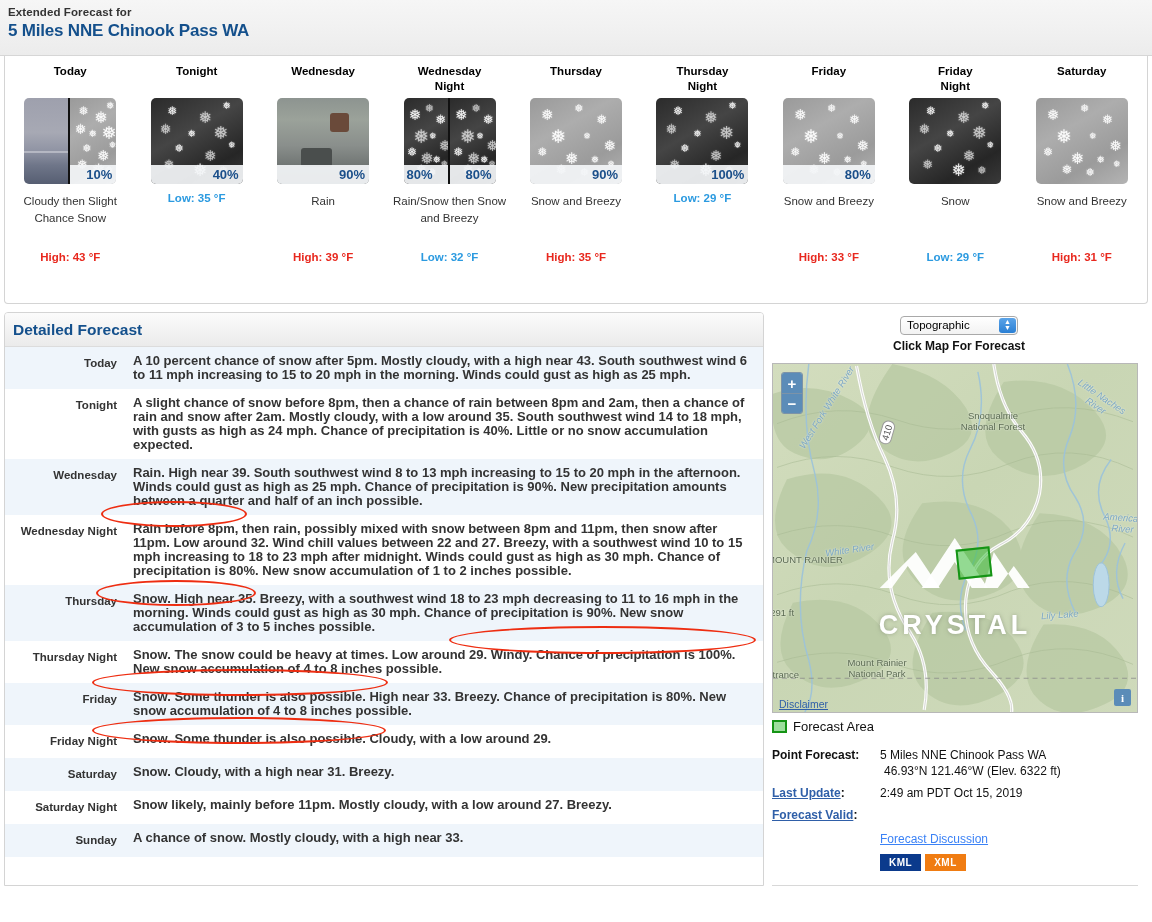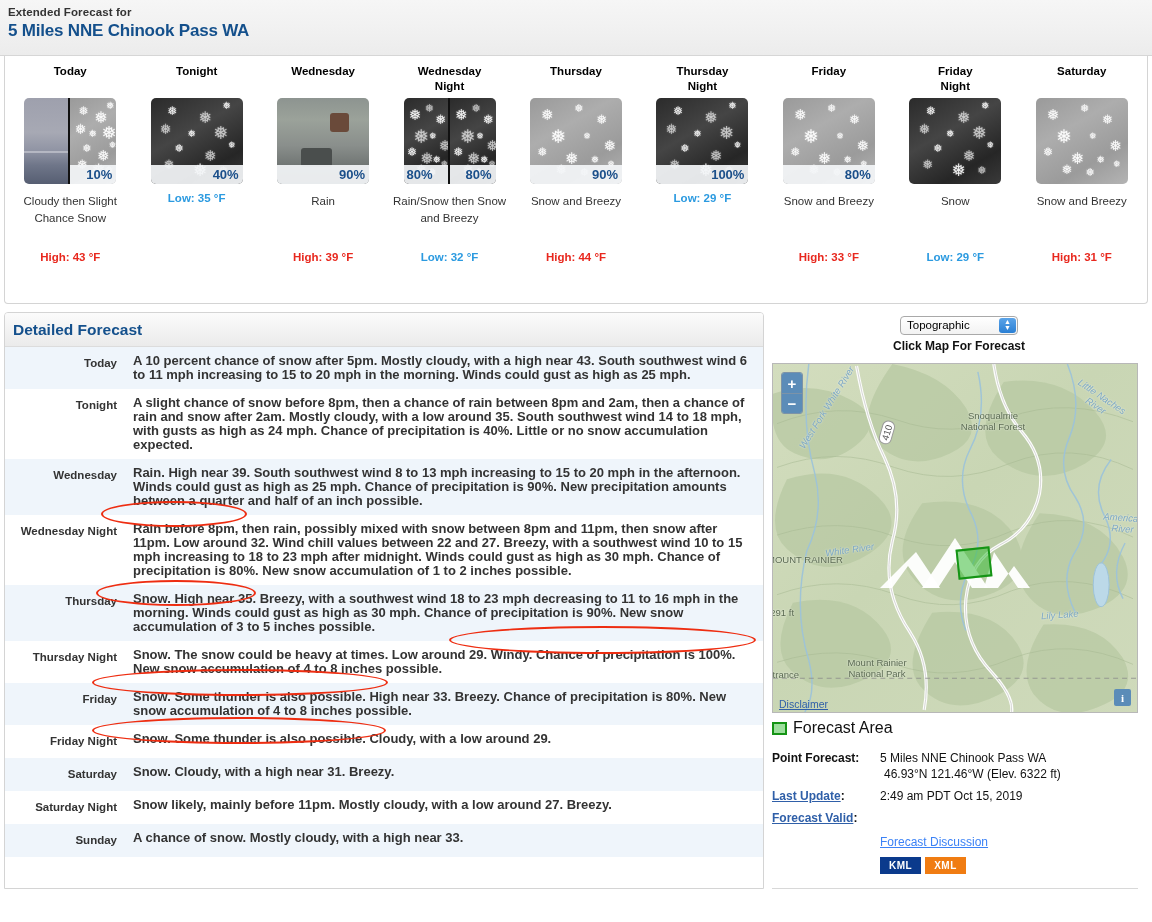--- a/index.html
+++ b/index.html
@@ -249,21 +249,21 @@
   }
   .legend-row {
     display: flex; align-items: center;
     margin-top: 6px; gap: 6px;
   }
   .legend-swatch {
     width: 15px; height: 13px;
     background: rgba(60,190,60,.5);
     border: 2px solid #159415;
   }
-  .legend-text { font-size: 16px; color: #111; text-align: right; }
+  .legend-text { font-size: 13px; color: #111; text-align: right; }
 
   .pf-table { margin-top: 13px; }
   .pf-row { display: flex; margin-bottom: 6px; }
   .pf-key {
     width: 108px; flex: 0 0 108px;
     font-size: 12px; font-weight: bold; color: #111;
     line-height: 16px;
   }
   .pf-key.link { color: #2f5fa8; text-decoration: underline; }
   .pf-key.link .colon { color: #111; text-decoration: none; display: inline-block; }
@@ -441,21 +441,21 @@
                 <span class="flake" style="left: 28%; top: 76%; font-size: 13px;">❅</span>
                 <span class="flake" style="left: 54%; top: 80%; font-size: 11px;">❅</span>
                 <span class="flake" style="left: 84%; top: 72%; font-size: 9px;">❅</span>
               </div>
               <div class="pct-bar r">
                 <span class="pct-text">90%</span>
               </div>
             </div>
           </div>
           <div class="fcard-desc">Snow and Breezy</div>
-          <div class="fcard-temp temp-high">High: 44 °F</div>
+          <div class="fcard-temp temp-high">High: 35 °F</div>
         </div>
         <div class="fcard">
           <div class="fcard-day">Thursday<br>Night</div>
           <div class="icon-wrap">
             <div class="icon-half bg-snow-night full">
               <div class="flakes">
                 <span class="flake" style="left: 18%; top: 8%; font-size: 12px;">❅</span>
                 <span class="flake dim" style="left: 52%; top: 14%; font-size: 16px;">❅</span>
                 <span class="flake" style="left: 78%; top: 4%; font-size: 10px;">❅</span>
                 <span class="flake dim" style="left: 10%; top: 28%; font-size: 14px;">❅</span>
@@ -686,20 +686,21 @@
             <div class="map-label" style="left: 66px; top: 293px; width: 76px;">Mount Rainier National Park</div>
             <div class="map-label" style="left: -12px; top: 305px;">Entrance</div>
           </div>
 
         <div class="crystal-logo">
           <svg width="150" height="70" viewBox="0 0 150 70">
             <path d="M75 2 L108 52 L92 52 L75 26 L58 52 L42 52 Z" fill="#fff" opacity="0.95"></path>
             <path d="M36 16 L60 52 L44 52 L28 30 L12 52 L0 52 Z" fill="#fff" opacity="0.95"></path>
             <path d="M114 16 L138 52 L150 52 L134 30 L118 52 L104 52 Z" fill="#fff" opacity="0.95"></path>
           </svg>
+          <div class="crystal-text">CRYSTAL</div>
         </div>
 
         <div class="forecast-area-poly"></div>
 
         <a class="disclaimer-link">Disclaimer</a>
         <div class="map-info-btn">i</div>
       </div>
 
       <div class="legend-row">
         <span class="legend-swatch"></span>

